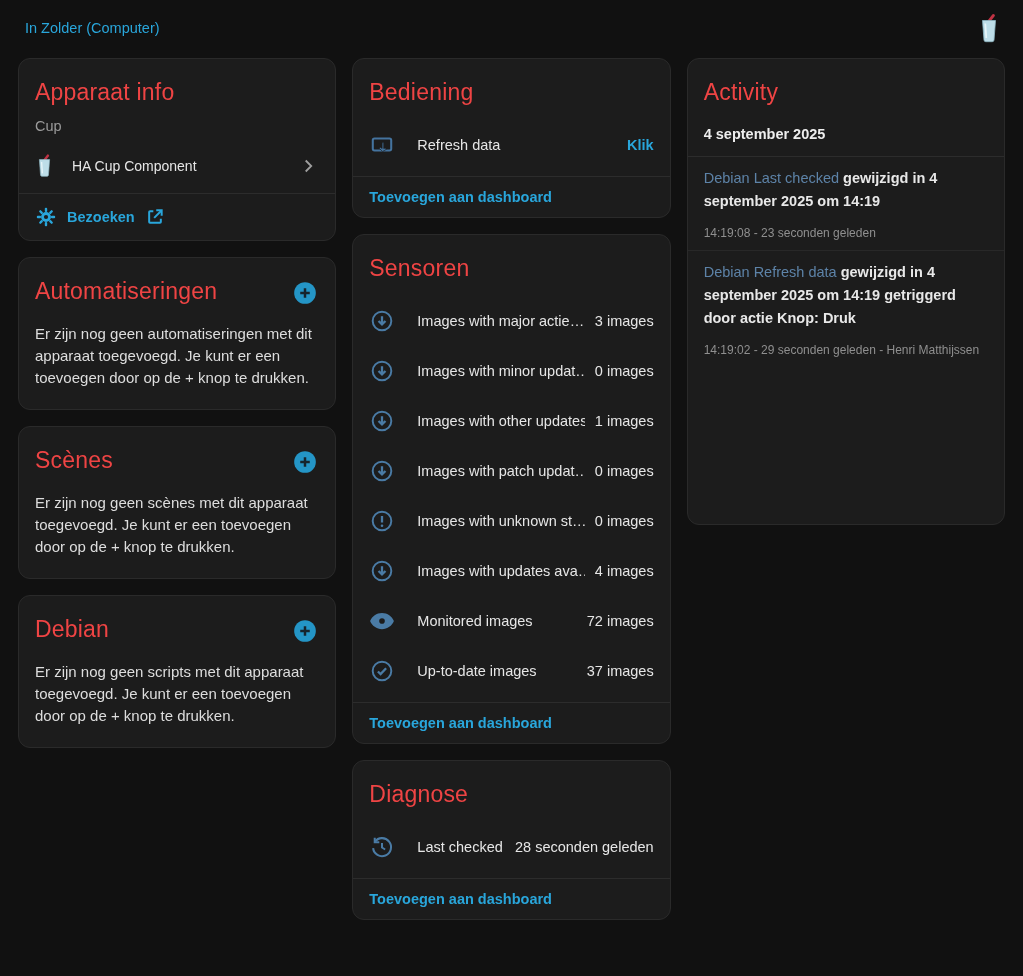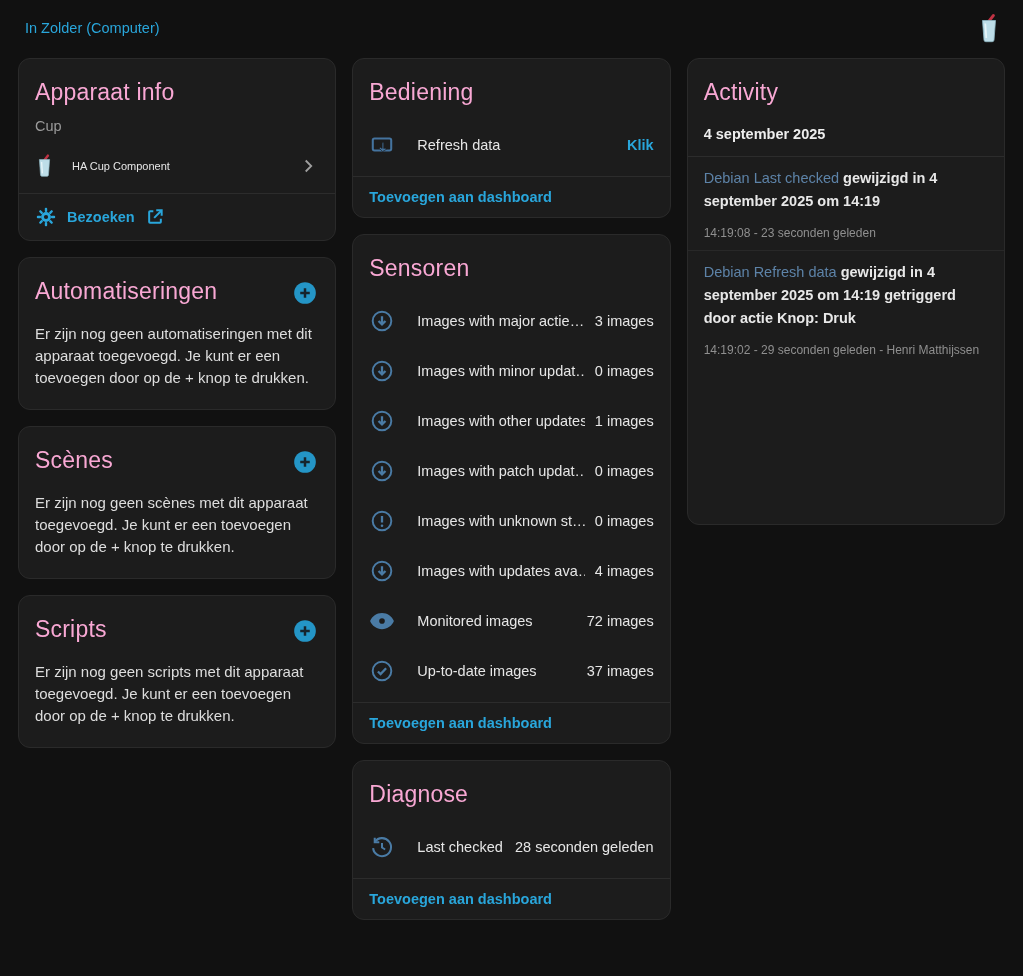--- a/index.html
+++ b/index.html
@@ -25,21 +25,21 @@
     align-items: start;
   }
   .col { display: flex; flex-direction: column; gap: 16px; min-width: 0; }
   .card {
     background: #1c1c1c;
     border: 1px solid #2a2a2a;
     border-radius: 12px;
     overflow: hidden;
   }
   .card-title {
-    font-size: 23px; font-weight: 400; color: #f9a8d4;
+    font-size: 23px; font-weight: 400; color: #ef4444;
     padding: 20px 16px 12px 16px; letter-spacing: .2px;
   }
   .header-row {
     display: flex; align-items: center; justify-content: space-between;
     padding: 14px 12px 4px 0;
   }
   .header-row .card-title { padding: 6px 16px 8px 16px; }
   .icon-btn {
     width: 36px; height: 36px; border: none; background: transparent;
     display: flex; align-items: center; justify-content: center;
@@ -47,21 +47,21 @@
   }
   .empty-text {
     padding: 6px 16px 20px 16px;
     font-size: 15px; line-height: 22px; color: #dddddd;
   }
   .sub-text { color: #9b9b9b; font-size: 14.5px; padding: 0 16px 4px 16px; }
   .integration-row {
     display: flex; align-items: center; gap: 18px;
     padding: 15px 16px; cursor: pointer;
   }
-  .integration-row .name { flex: 1; font-size: 11px; color: #e6e6e6; }
+  .integration-row .name { flex: 1; font-size: 14px; color: #e6e6e6; }
   .card-footer {
     border-top: 1px solid #2c2c2c;
     padding: 12px 16px;
     display: flex; align-items: center; gap: 10px;
   }
   .link { color: #29a6db; font-weight: bold; font-size: 14.5px; cursor: pointer; text-decoration: none; }
   .entity-row {
     display: flex; align-items: center;
     padding: 12px 16px; font-size: 14.5px; cursor: pointer;
   }
@@ -167,21 +167,21 @@
               <circle cx="12" cy="12" r="10" fill="#2495c6"></circle>
               <path d="M7.6 12h8.8M12 7.6v8.8" stroke="#16242c" stroke-width="2.3"></path>
             </svg>
         </button>
       </div>
       <div class="empty-text">Er zijn nog geen scènes met dit apparaat toegevoegd. Je kunt er een toevoegen door op de + knop te drukken.</div>
     </div>
 
     <div class="card">
       <div class="header-row">
-        <div class="card-title">Scripts</div>
+        <div class="card-title">Debian</div>
         <button class="icon-btn">
           <svg width="26" height="26" viewBox="0 0 24 24">
               <circle cx="12" cy="12" r="10" fill="#2495c6"></circle>
               <path d="M7.6 12h8.8M12 7.6v8.8" stroke="#16242c" stroke-width="2.3"></path>
             </svg>
         </button>
       </div>
       <div class="empty-text">Er zijn nog geen scripts met dit apparaat toegevoegd. Je kunt er een toevoegen door op de + knop te drukken.</div>
     </div>
 

